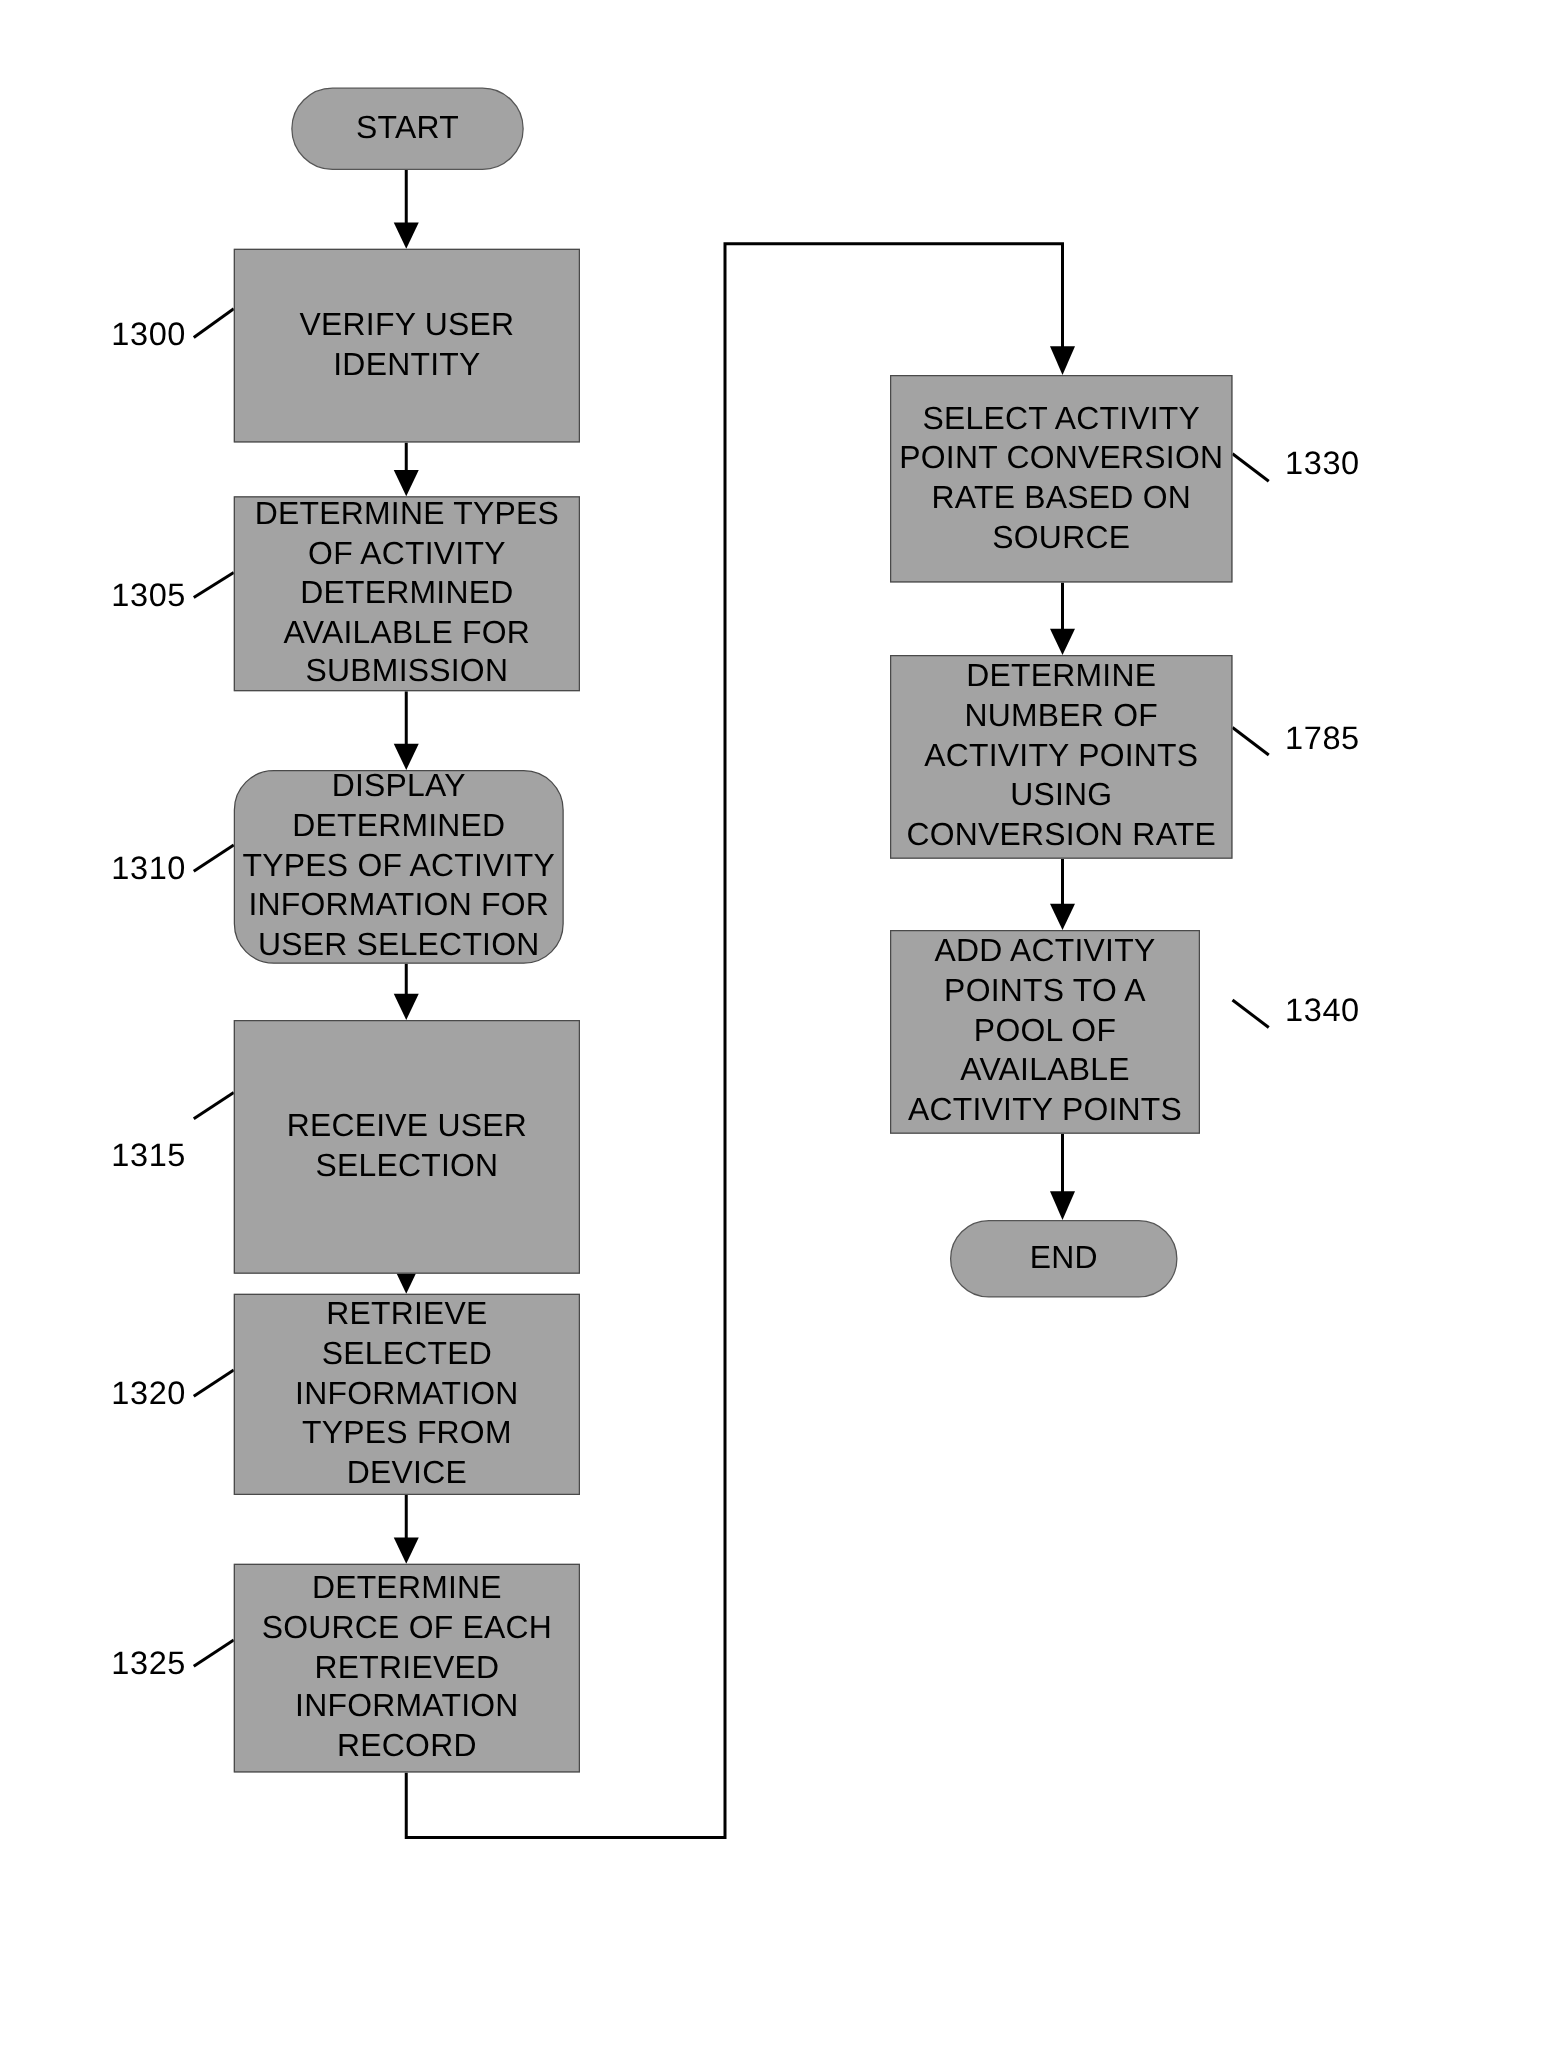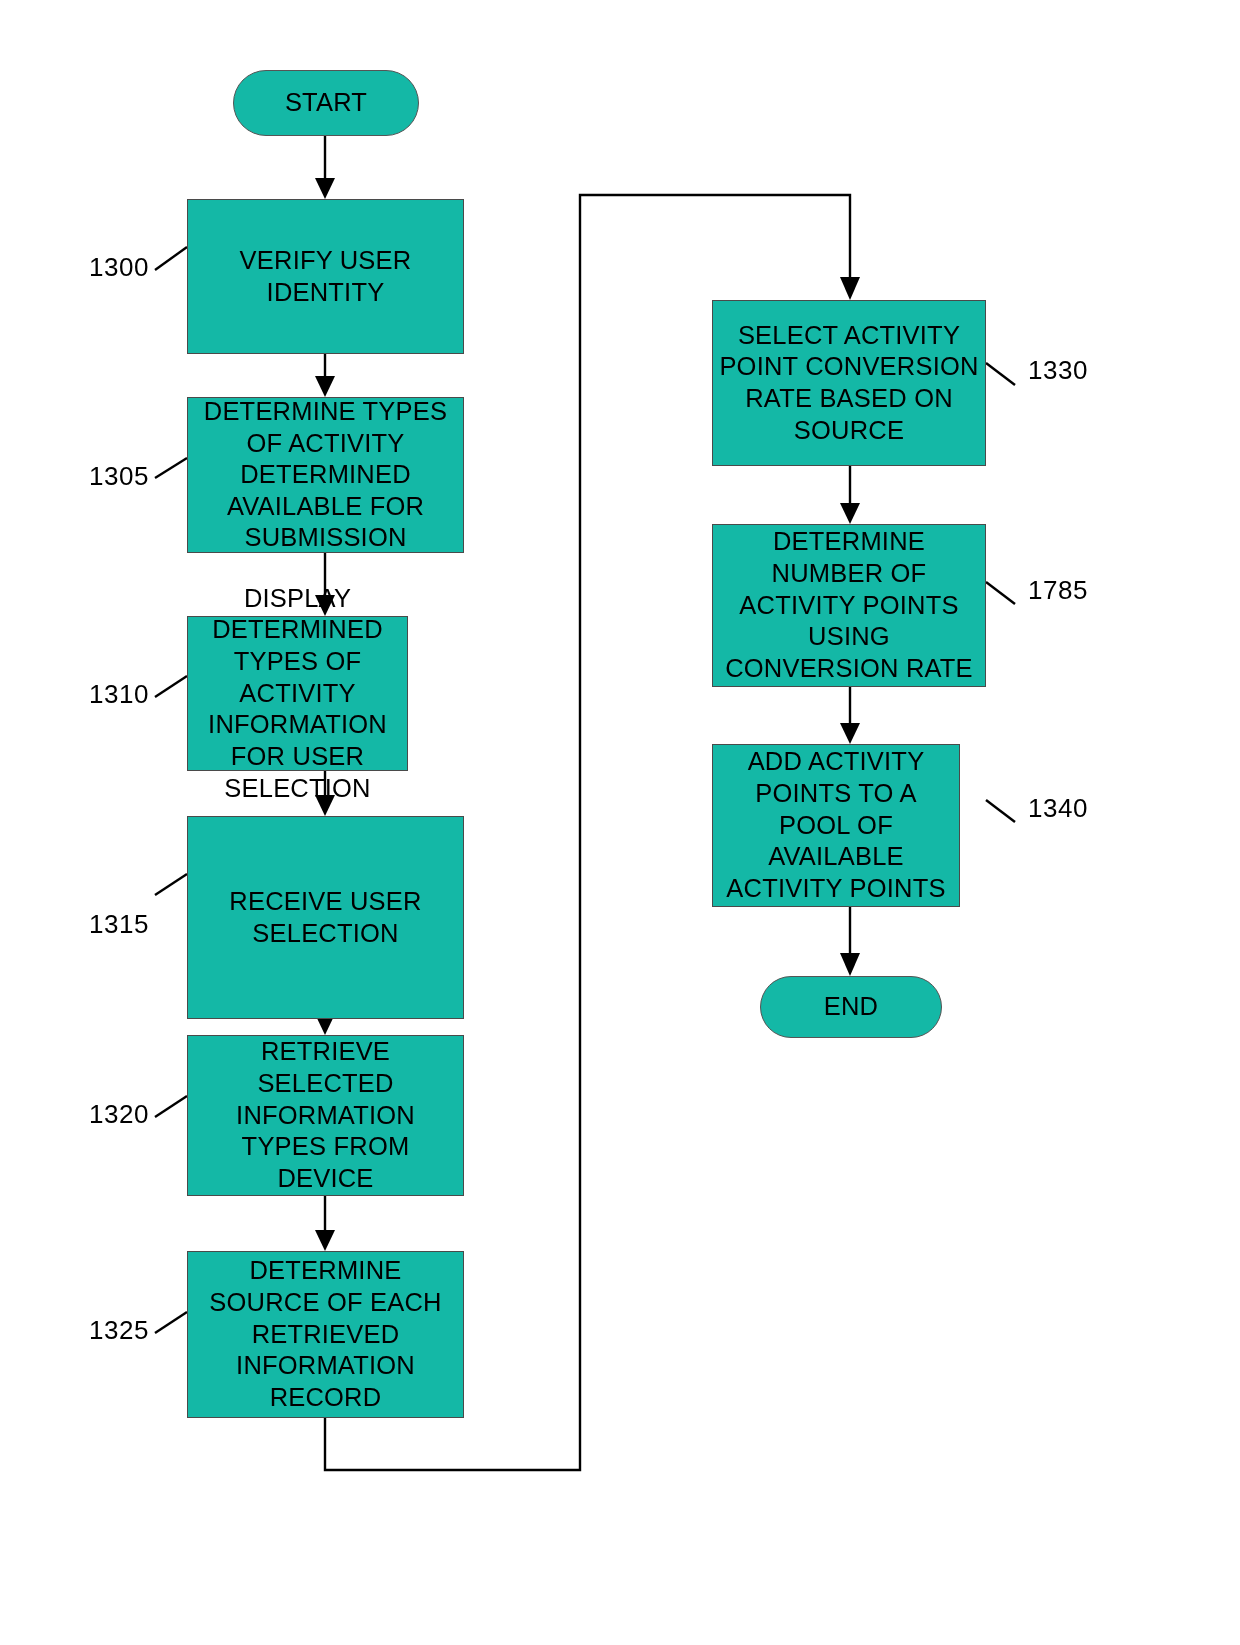--- a/index.html
+++ b/index.html
@@ -23,21 +23,21 @@
     height: 1645px;
   }
   .node {
     position: absolute;
     box-sizing: border-box;
     display: flex;
     align-items: center;
     justify-content: center;
     text-align: center;
     border: 1.6px solid #4a4a4a;
-    background: #14b8a6;
+    background: #a3a3a3;
     font-size: 25.5px;
     line-height: 1.24;
     letter-spacing: 0.2px;
     color: #000;
     padding: 2px 6px;
   }
   .terminator {
     border-radius: 40px;
     border: 1.6px solid #555;
   }
@@ -119,21 +119,21 @@
   </div>
 
   <div class="node" style="left:187px; top:199px; width:277px; height:155px;">
     <span>VERIFY USER IDENTITY</span>
   </div>
 
   <div class="node" style="left:187px; top:397px; width:277px; height:156px;">
     <span>DETERMINE TYPES OF ACTIVITY DETERMINED AVAILABLE FOR SUBMISSION</span>
   </div>
 
-  <div class="node" style="left:187px; top:616px; width:221px; height:155px;">
+  <div class="node" style="left:187px; top:616px; width:264px; height:155px;border-radius:32px;">
     <span>DISPLAY DETERMINED TYPES OF ACTIVITY INFORMATION FOR USER SELECTION</span>
   </div>
 
   <div class="node" style="left:187px; top:816px; width:277px; height:203px;">
     <span>RECEIVE USER SELECTION</span>
   </div>
 
   <div class="node" style="left:187px; top:1035px; width:277px; height:161px;">
     <span>RETRIEVE SELECTED INFORMATION TYPES FROM DEVICE</span>
   </div>

